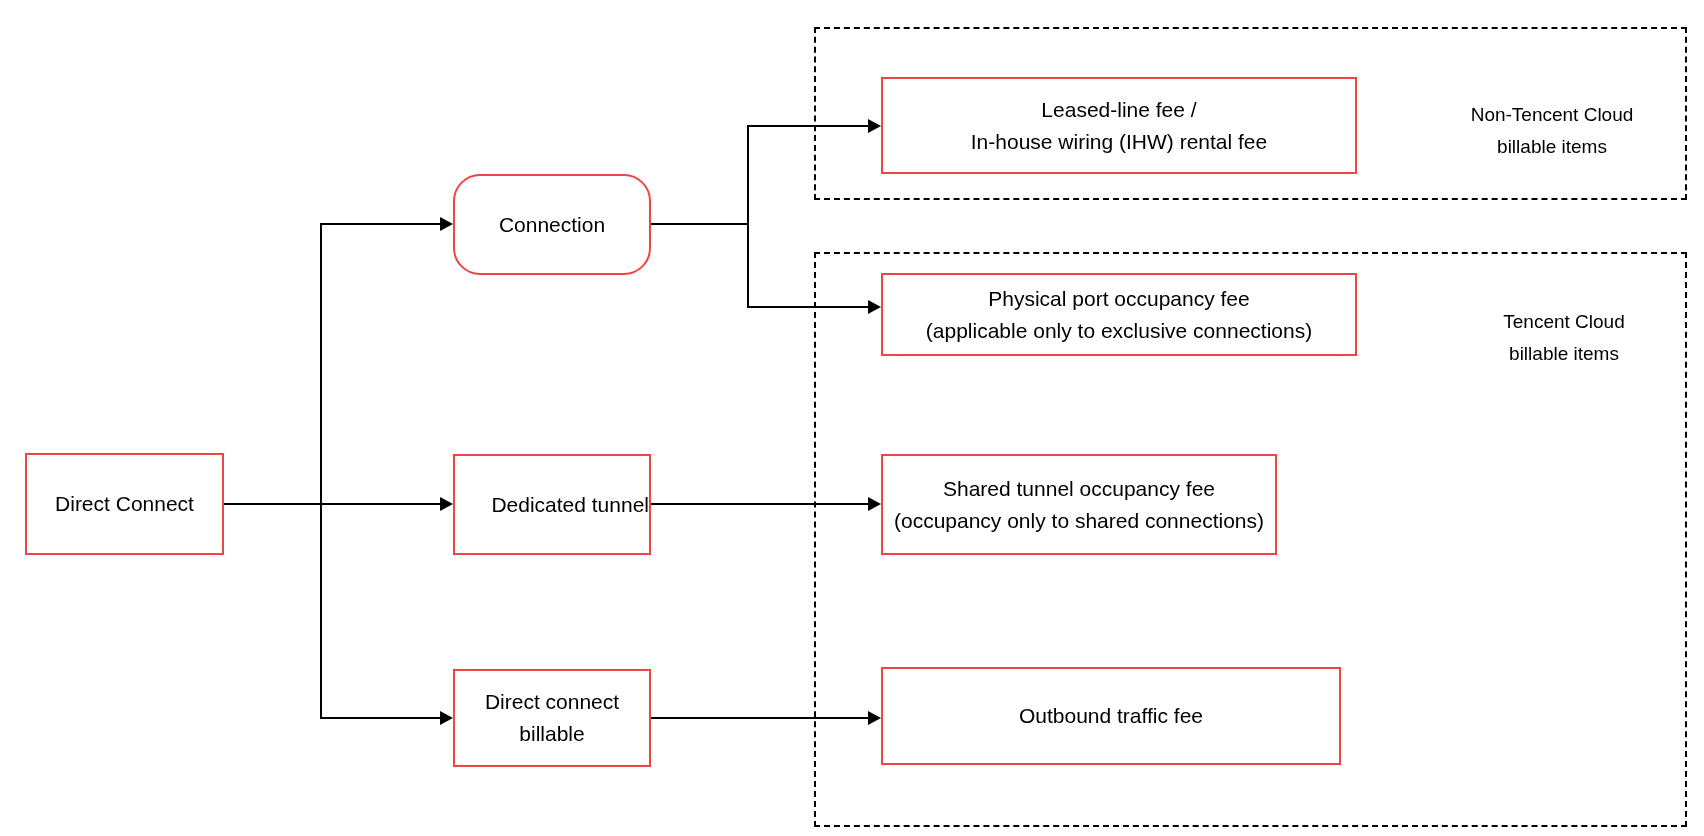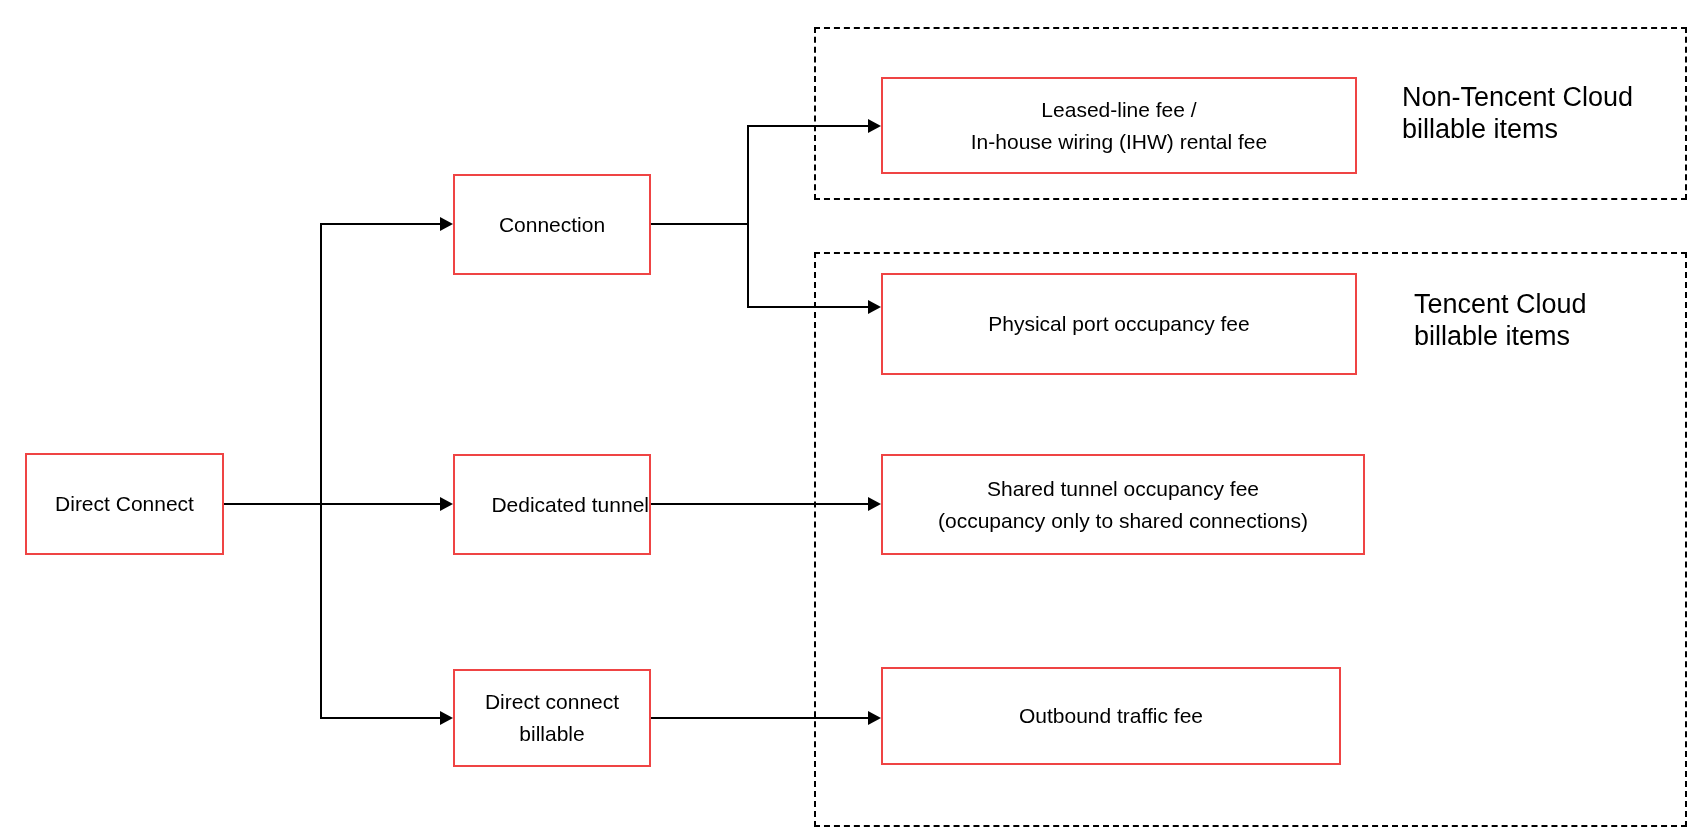--- a/index.html
+++ b/index.html
@@ -33,48 +33,50 @@
   
   .group {
     position: absolute;
     box-sizing: border-box;
     border: 2px dashed #000000;
     background: transparent;
   }
   .group-label {
     position: absolute;
     width: 300px;
-    font-size: 27px;
+    text-align: center;
+    font-size: 19px;
     line-height: 32px;
+    margin-top: 18px;
   }
   
   .hline, .vline {
     position: absolute;
     background: #000000;
   }
   .hline { height: 2px; }
   .vline { width: 2px; }
   
   .arrow-right {
     position: absolute;
     width: 0;
     height: 0;
     border-top: 7px solid transparent;
     border-bottom: 7px solid transparent;
     border-left: 13px solid #000000;
   }
 
   
   #node-direct-connect        { left: 25px;  top: 453px; width: 199px; height: 102px; }
-  #node-connection            { left: 453px; top: 174px; width: 198px; height: 101px; }
+  #node-connection            { left: 453px; top: 174px; width: 198px; height: 101px; border-radius: 27px; }
   #node-dedicated-tunnel      { left: 453px; top: 454px; width: 198px; height: 101px; align-items: flex-end; }
   #node-direct-connect-gateway{ left: 453px; top: 669px; width: 198px; height: 98px;  }
   #node-leased-line           { left: 881px; top: 77px;  width: 476px; height: 97px;  }
-  #node-physical-port         { left: 881px; top: 273px; width: 476px; height: 102px; }
-  #node-shared-tunnel         { left: 881px; top: 454px; width: 484px; height: 101px; }
+  #node-physical-port         { left: 881px; top: 273px; width: 476px; height: 83px; }
+  #node-shared-tunnel         { left: 881px; top: 454px; width: 396px; height: 101px; }
   #node-outbound-traffic      { left: 881px; top: 667px; width: 460px; height: 98px;  }
 
   
   #group-non-tencent { left: 814px; top: 27px;  width: 873px; height: 173px; }
   #group-tencent     { left: 814px; top: 252px; width: 873px; height: 575px; }
   #group-non-tencent .group-label { left: 586px; top: 52px; }
   #group-tencent     .group-label { left: 598px; top: 34px; }
 </style>
 </head>
 <body>
@@ -137,20 +139,21 @@
     <div>billable</div>
   </div>
 
   <div class="node" id="node-leased-line">
     <div>Leased-line fee /</div>
     <div>In-house wiring (IHW) rental fee</div>
   </div>
 
   <div class="node" id="node-physical-port">
     <div>Physical port occupancy fee</div>
+    <div>(applicable only to exclusive connections)</div>
   </div>
 
   <div class="node" id="node-shared-tunnel">
     <div>Shared tunnel occupancy fee</div>
     <div>(occupancy only to shared connections)</div>
   </div>
 
   <div class="node" id="node-outbound-traffic">
     <div>Outbound traffic fee</div>
   </div>

